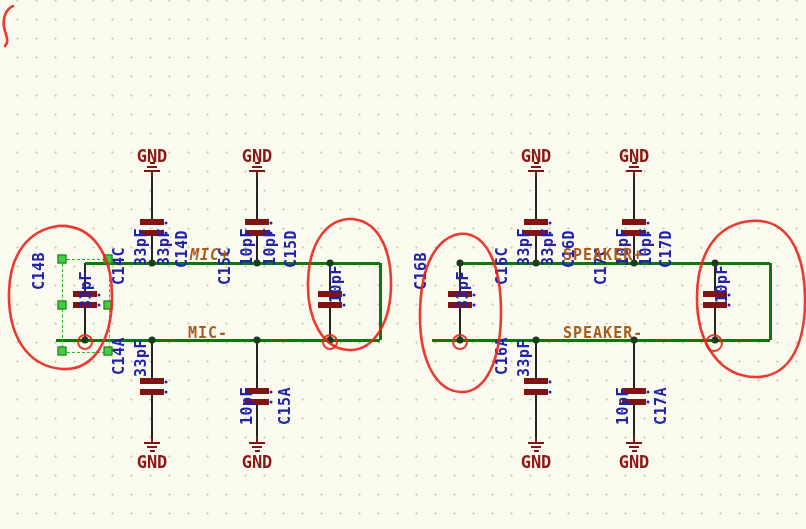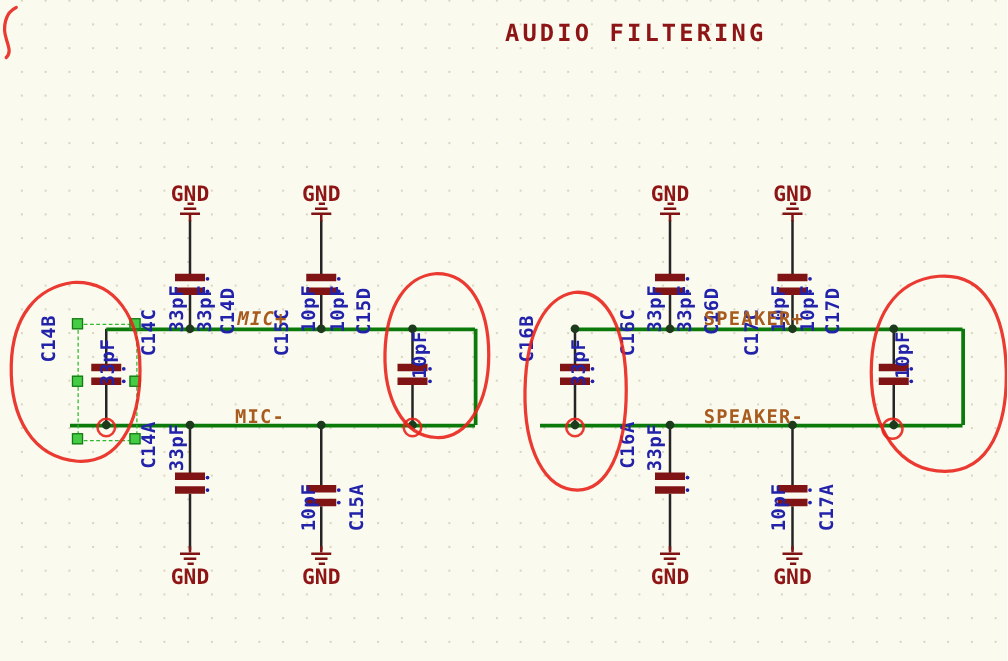--- a/index.html
+++ b/index.html
@@ -21,21 +21,20 @@
   .pin-dot{position:absolute;width:3px;height:3px;border-radius:50%;background:#2222AA;transform:translate(-50%,-50%);}
   .gnd-bar{position:absolute;background:#801414;}
   .selbox{position:absolute;border:1px dashed #2EB82E;}
   .handle{position:absolute;width:7px;height:7px;background:#44CC44;border:1px solid #187818;transform:translate(-50%,-50%);}
   .annot{position:absolute;left:0;top:0;pointer-events:none;}
 </style>
 </head>
 <body>
 
 <div class="canvas" id="canvas">
-  <div class="title">AUDIO FILTERING</div>
 <div class="wire" style="left: 151px; top: 176px; width: 2px; height: 44px; background: rgb(36, 36, 36);"></div>
     <div class="wire" style="left: 151px; top: 236px; width: 2px; height: 27px; background: rgb(36, 36, 36);"></div>
     <div class="wire" style="left: 151px; top: 340px; width: 2px; height: 39px; background: rgb(36, 36, 36);"></div>
     <div class="wire" style="left: 151px; top: 395px; width: 2px; height: 45px; background: rgb(36, 36, 36);"></div>
     <div class="wire" style="left: 256px; top: 176px; width: 2px; height: 44px; background: rgb(36, 36, 36);"></div>
     <div class="wire" style="left: 256px; top: 236px; width: 2px; height: 27px; background: rgb(36, 36, 36);"></div>
     <div class="wire" style="left: 256px; top: 340px; width: 2px; height: 49px; background: rgb(36, 36, 36);"></div>
     <div class="wire" style="left: 256px; top: 405px; width: 2px; height: 35px; background: rgb(36, 36, 36);"></div>
     <div class="wire" style="left: 535px; top: 176px; width: 2px; height: 44px; background: rgb(36, 36, 36);"></div>
     <div class="wire" style="left: 535px; top: 236px; width: 2px; height: 27px; background: rgb(36, 36, 36);"></div>

